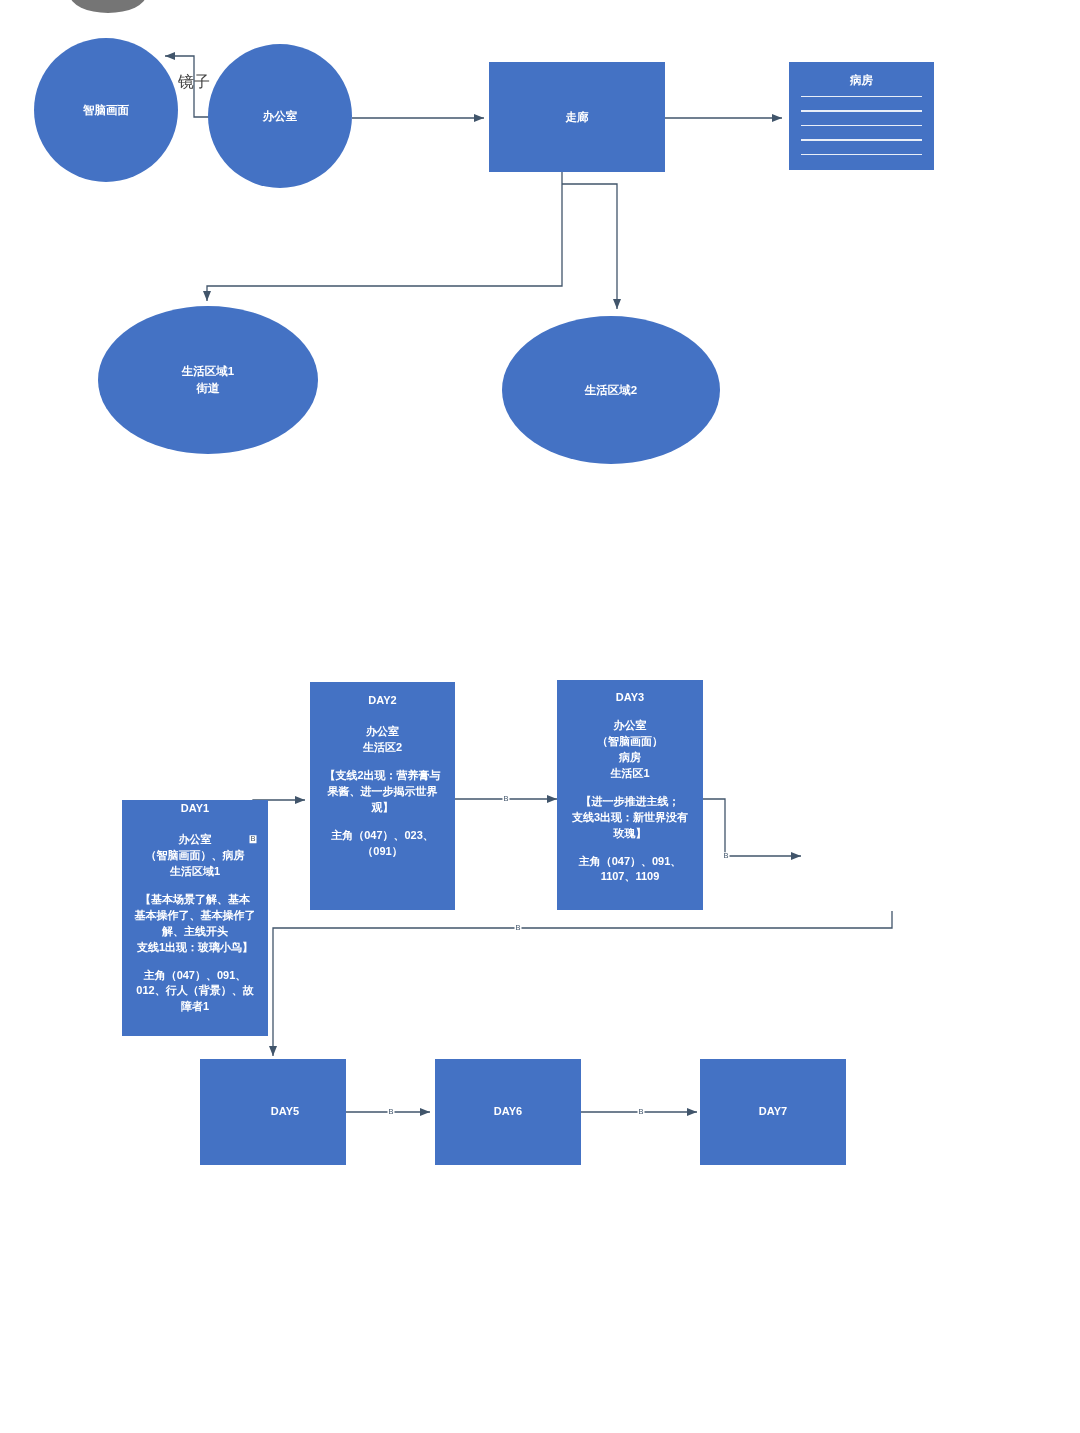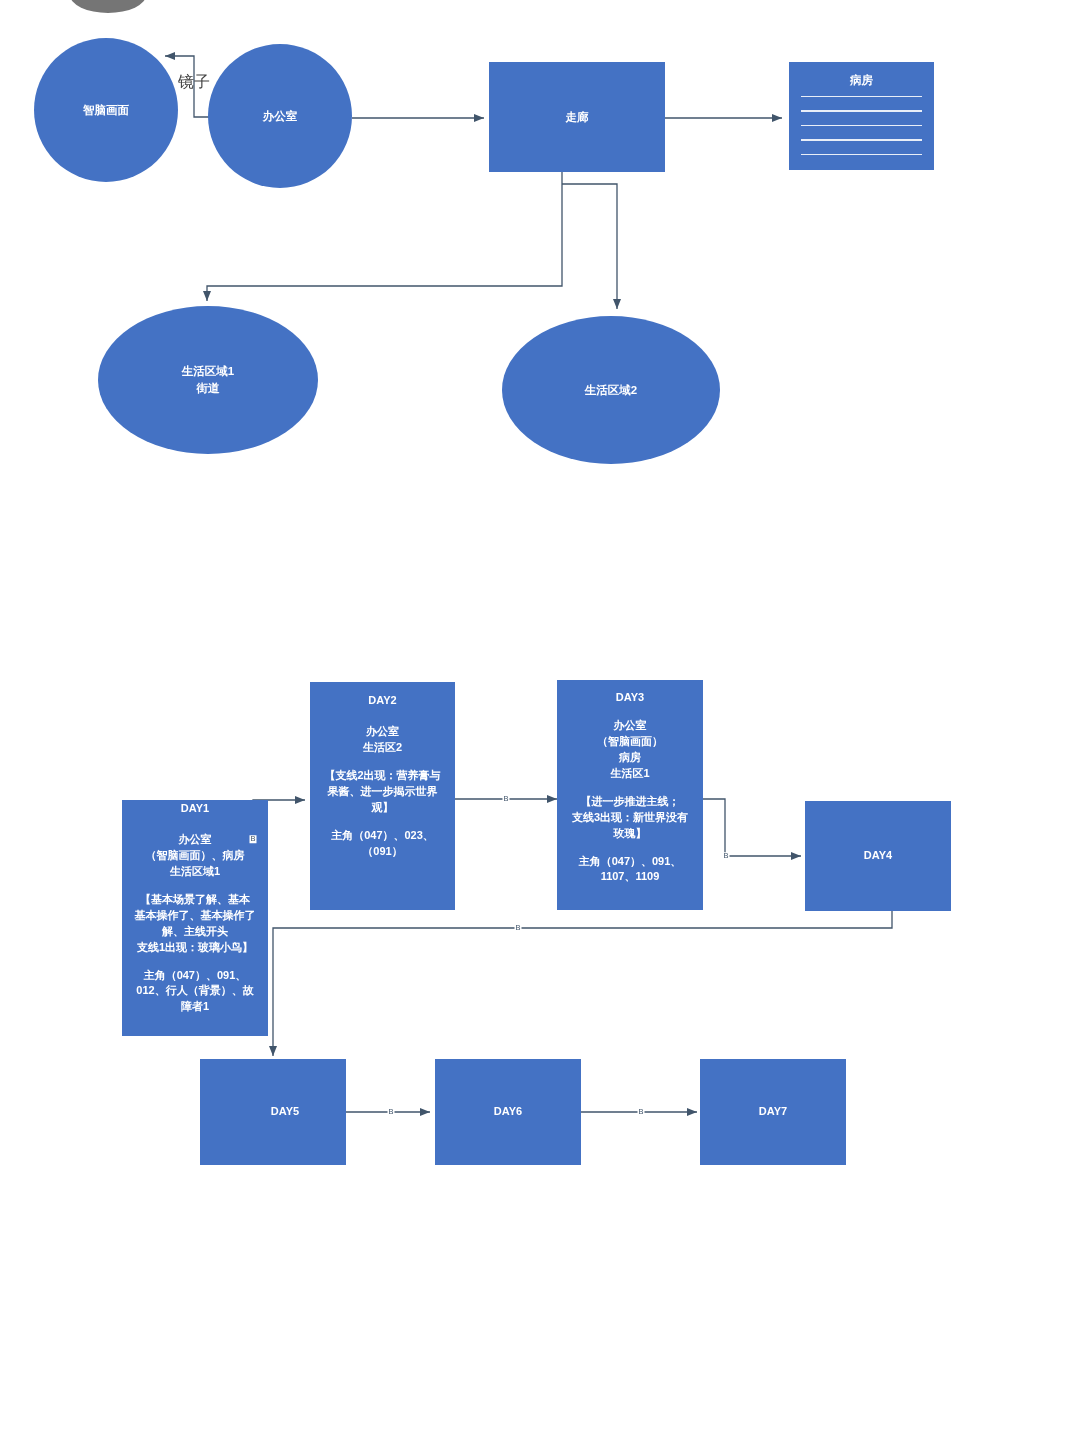--- a/index.html
+++ b/index.html
@@ -226,23 +226,20 @@
       <span class="label-line">支线3出现：新世界没有</span>
       <span class="label-line">玫瑰】</span>
     </div>
     <div class="gap-sm"></div>
     <div class="stack d-body">
       <span class="label-line">主角（047）、091、</span>
       <span class="label-line">1107、1109</span>
     </div>
   </div>
 
-  <div class="shape rect d-title" style="left:805px; top:801px; width:146px; height:110px;">
-    <span class="label-line">DAY4</span>
-  </div>
 
   <div class="shape rect d-title" style="left:200px; top:1059px; width:146px; height:106px;padding-left:24px;">
     <span class="label-line">DAY5</span>
   </div>
 
   <div class="shape rect d-title" style="left:435px; top:1059px; width:146px; height:106px;">
     <span class="label-line">DAY6</span>
   </div>
 
   <div class="shape rect d-title" style="left:700px; top:1059px; width:146px; height:106px;">

